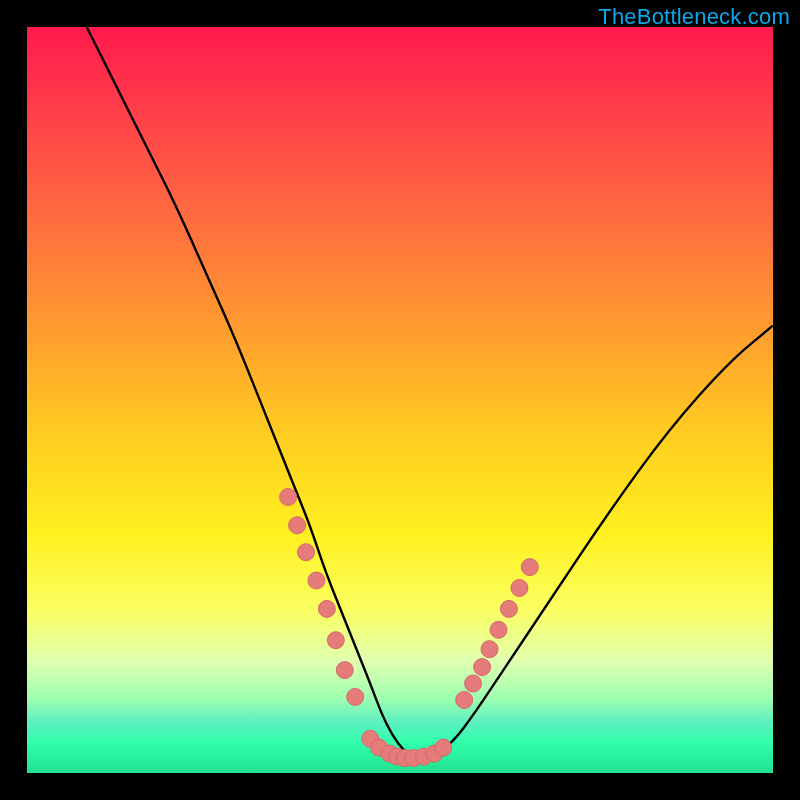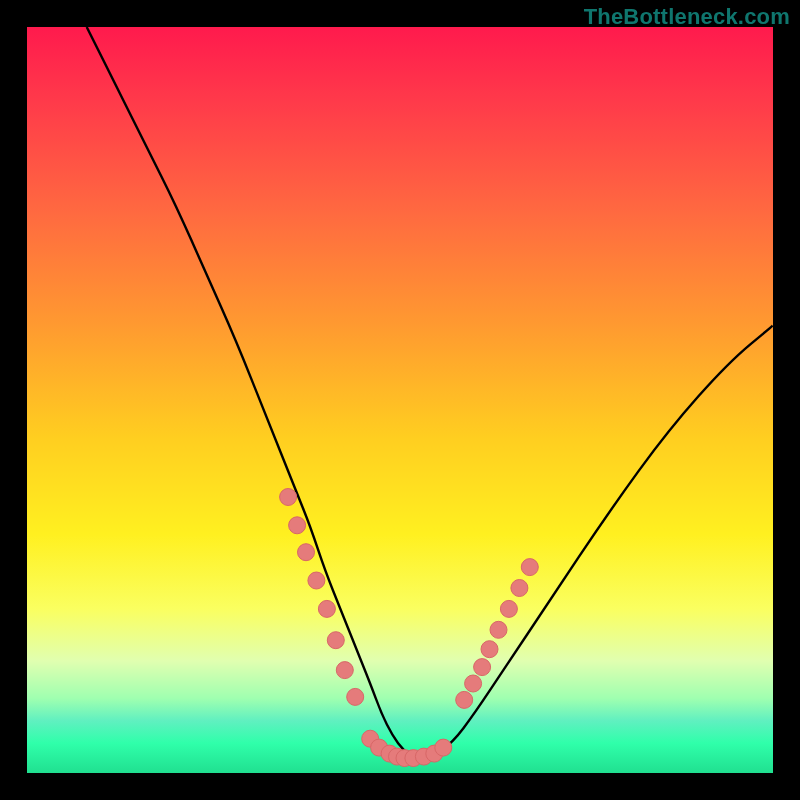--- a/index.html
+++ b/index.html
@@ -28,23 +28,23 @@
       #e0ffb0 85%,
       #9fffb0 90%,
       #60f0c0 93%,
       #2fffaa 96%,
       #20e090 100%);
   }
   .watermark {
     position: absolute;
     top: 4px;
     right: 10px;
-    color: #0f766e;
+    color: #0ea5e9;
     font-size: 22px;
-    font-weight: 700;
+    font-weight: 400;
     letter-spacing: 0.2px;
     user-select: none;
   }
   svg.curve {
     position: absolute;
     left: 0;
     top: 0;
     width: 746px;
     height: 746px;
     overflow: visible;

